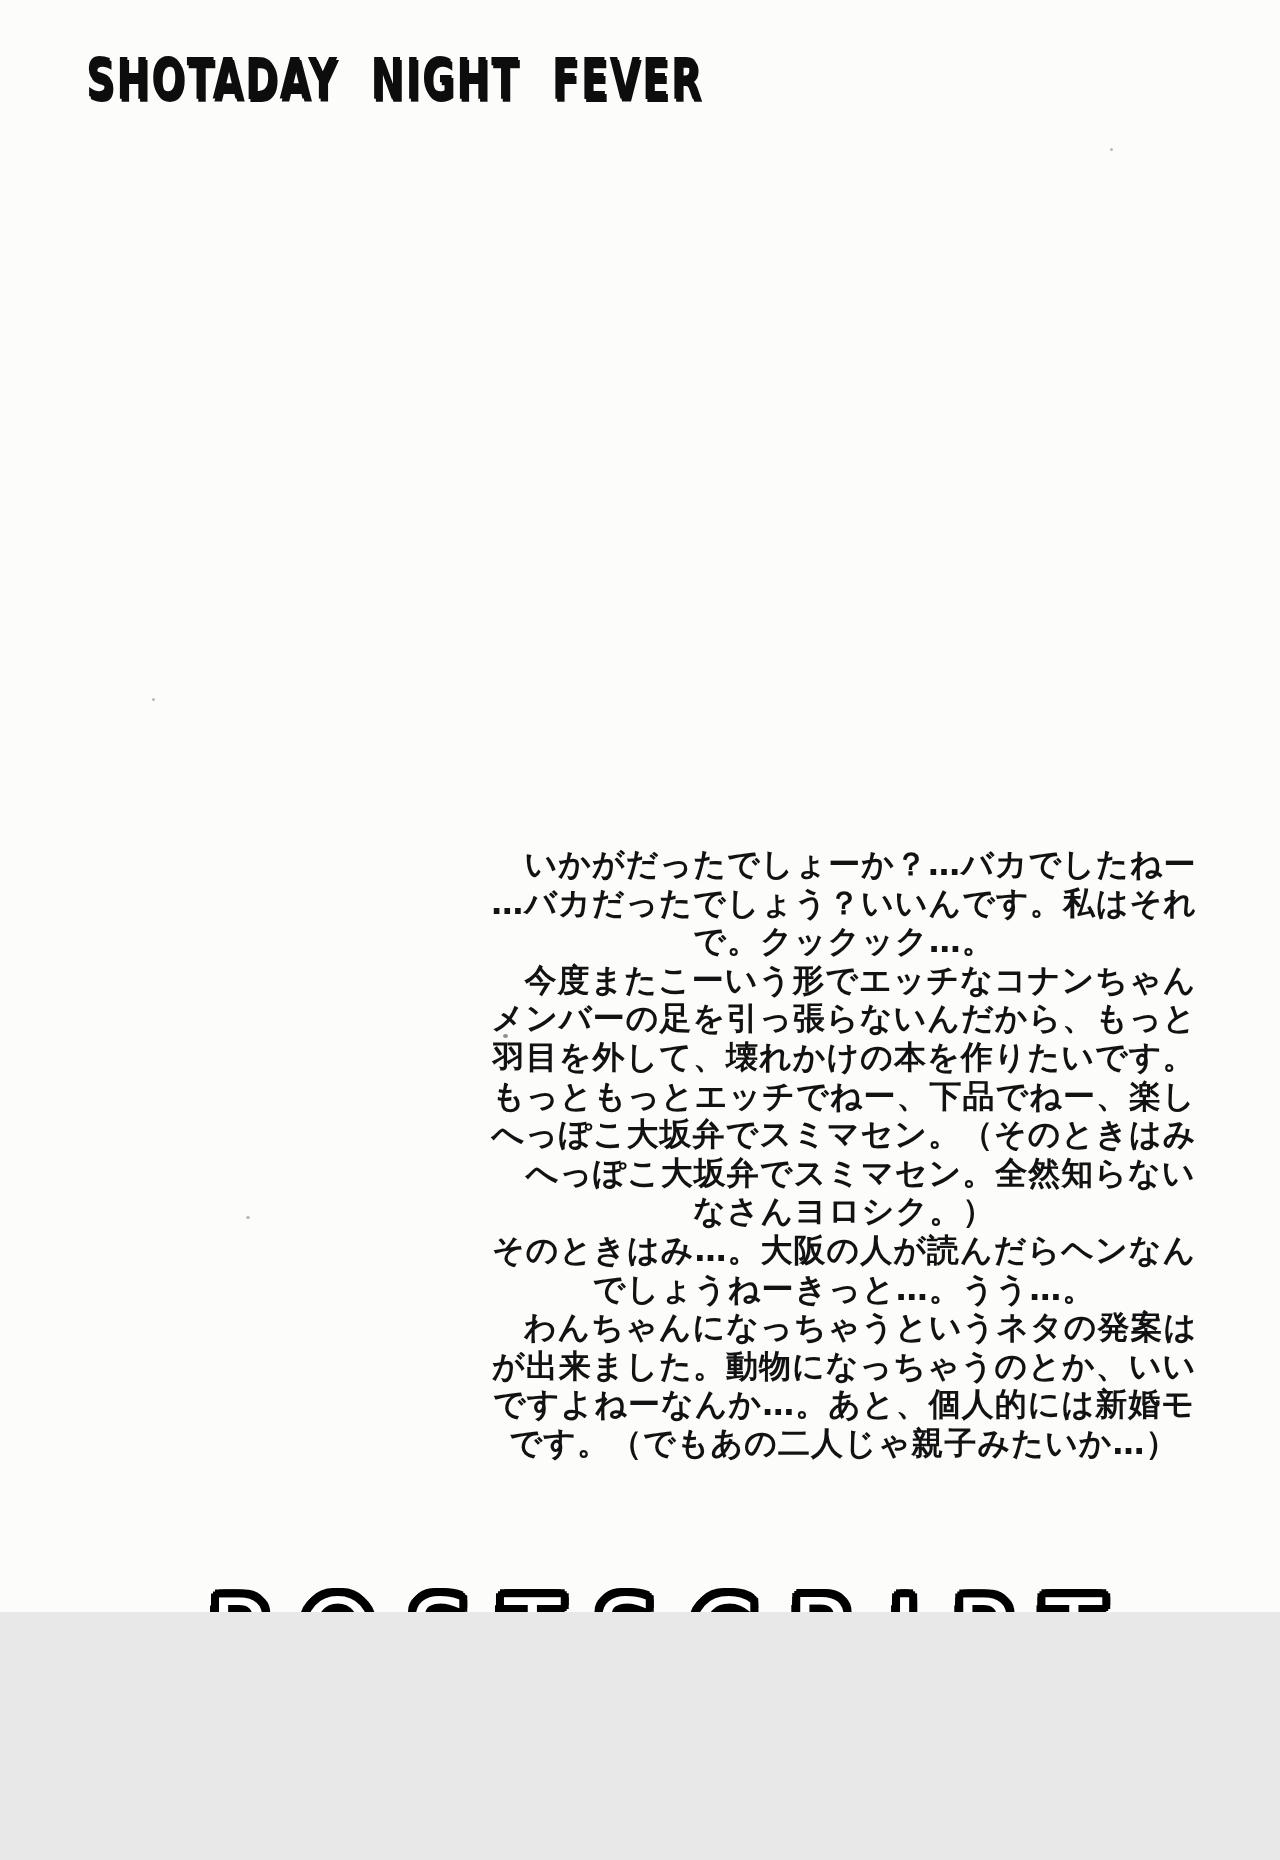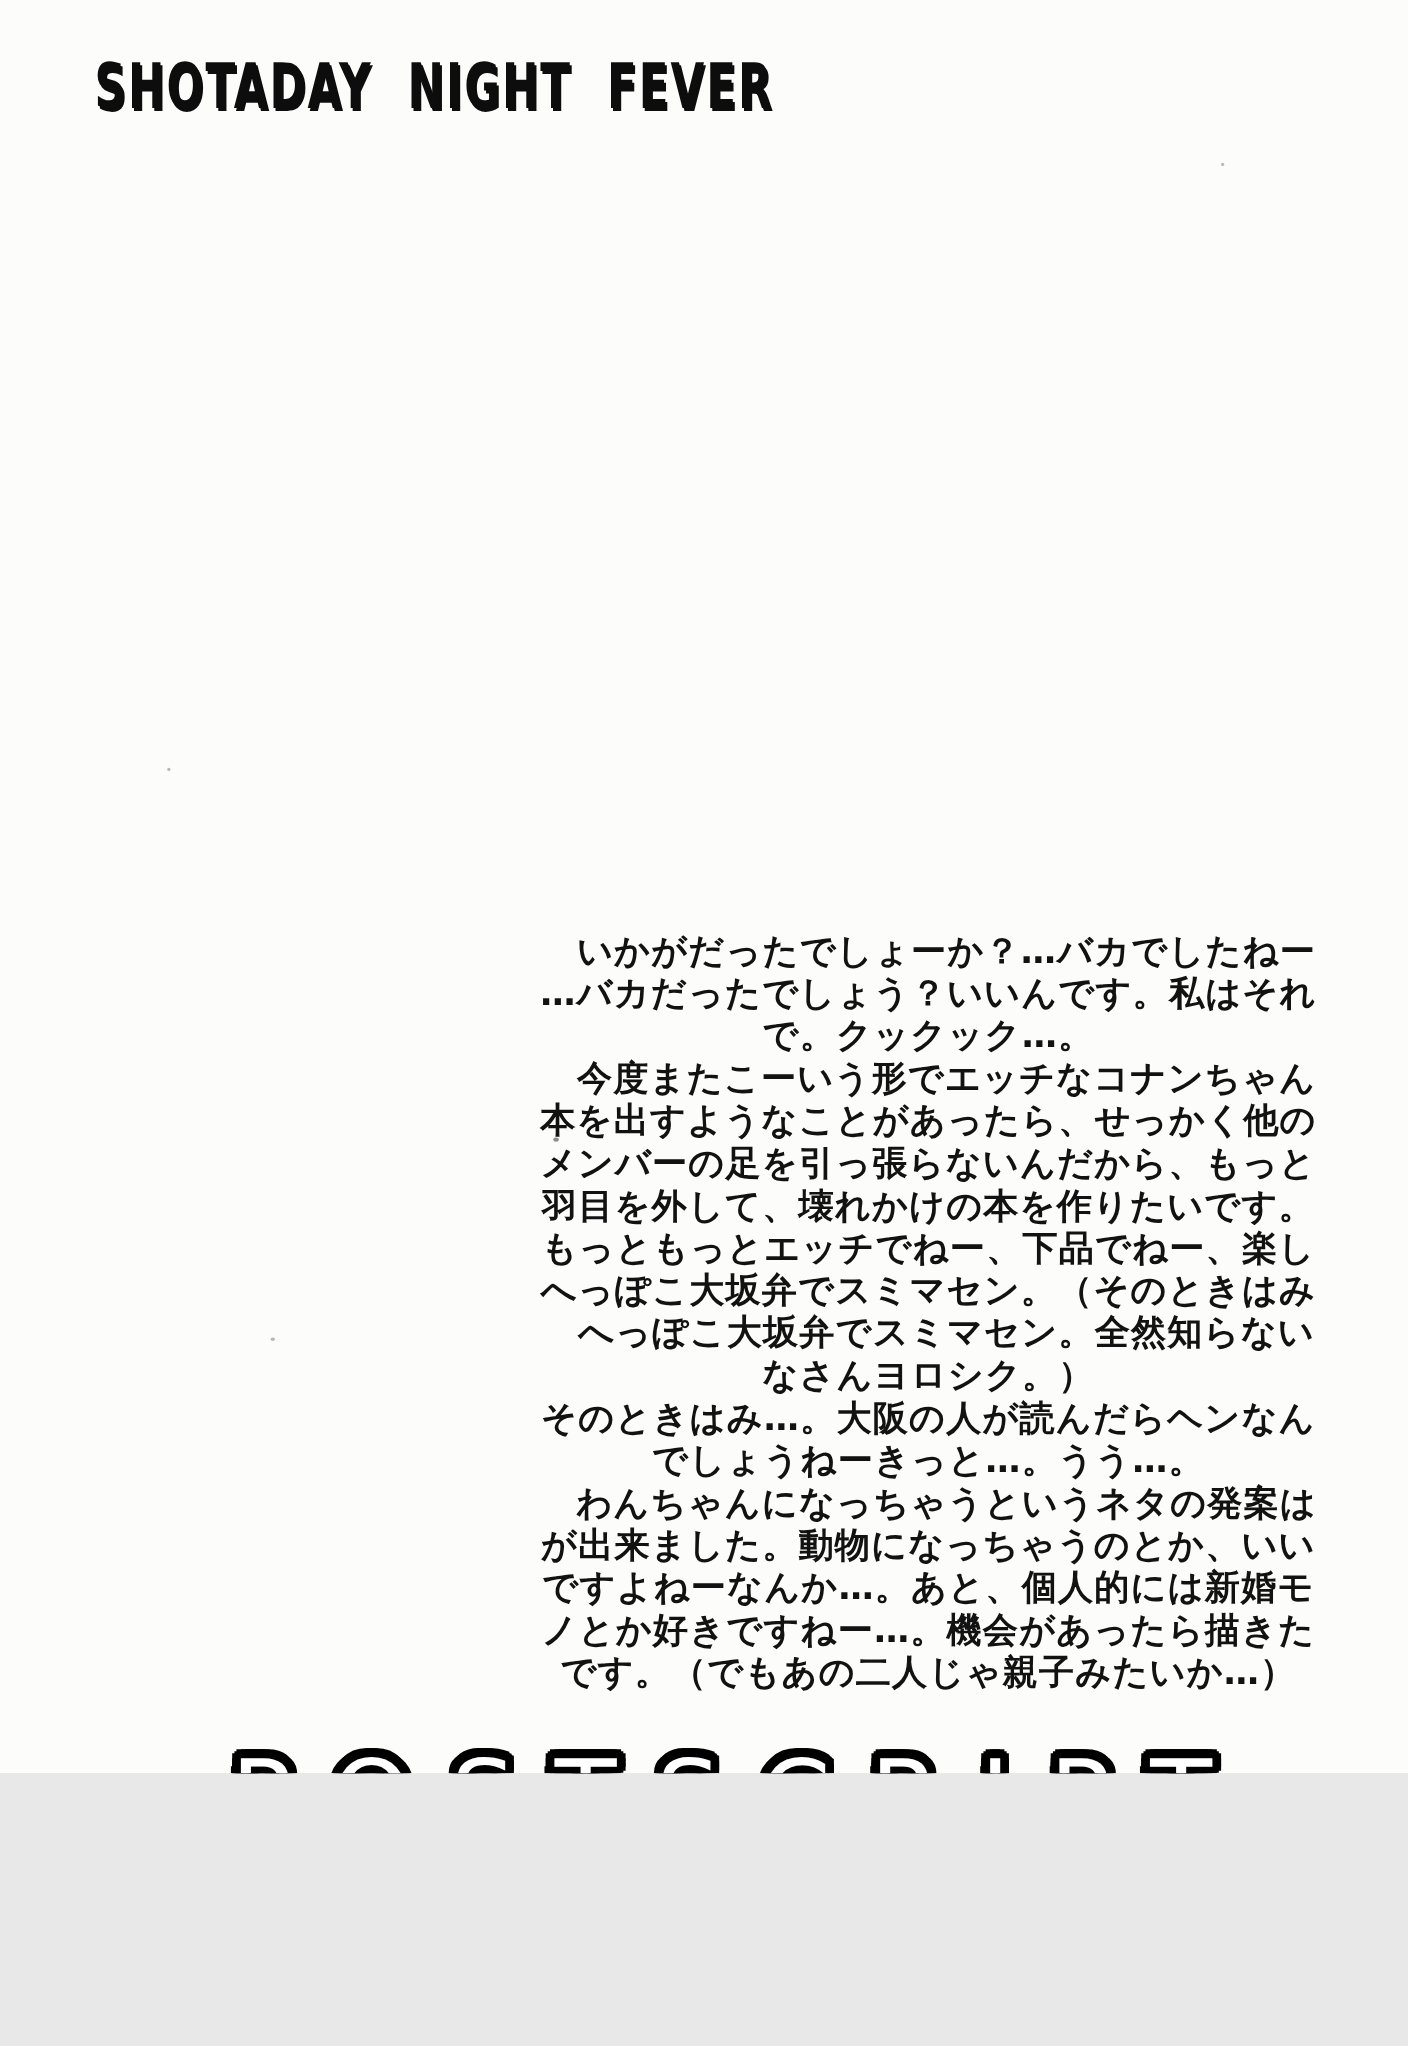--- a/index.html
+++ b/index.html
@@ -113,33 +113,31 @@
 
 <div class="page">
 
   <div class="header-title">SHOTADAY NIGHT FEVER</div>
 
   <div class="afterword">
     <div class="jline">　いかがだったでしょーか？…バカでしたねー</div>
     <div class="jline">…バカだったでしょう？いいんです。私はそれ</div>
     <div class="jline">で。クックック…。</div>
     <div class="jline">　今度またこーいう形でエッチなコナンちゃん</div>
-    <div class="jline">本を出すようなことがあったら、せっかく他の</div>
     <div class="jline">メンバーの足を引っ張らないんだから、もっと</div>
     <div class="jline">羽目を外して、壊れかけの本を作りたいです。</div>
     <div class="jline">もっともっとエッチでねー、下品でねー、楽し</div>
     <div class="jline">へっぽこ大坂弁でスミマセン。（そのときはみ</div>
     <div class="jline">　へっぽこ大坂弁でスミマセン。全然知らない</div>
     <div class="jline">なさんヨロシク。）</div>
     <div class="jline">そのときはみ…。大阪の人が読んだらヘンなん</div>
     <div class="jline">でしょうねーきっと…。うう…。</div>
     <div class="jline">　わんちゃんになっちゃうというネタの発案は</div>
     <div class="jline">が出来ました。動物になっちゃうのとか、いい</div>
     <div class="jline">ですよねーなんか…。あと、個人的には新婚モ</div>
-    <div class="jline">ノとか好きですねー…。機会があったら描きた</div>
     <div class="jline">です。（でもあの二人じゃ親子みたいか…）</div>
   </div>
 
   <div class="postscript">POSTSCRIPT</div>
 
   <div class="footer-bar"></div>
 
   <div class="pagenum">32</div>
 
   <div class="speck s1"></div>

